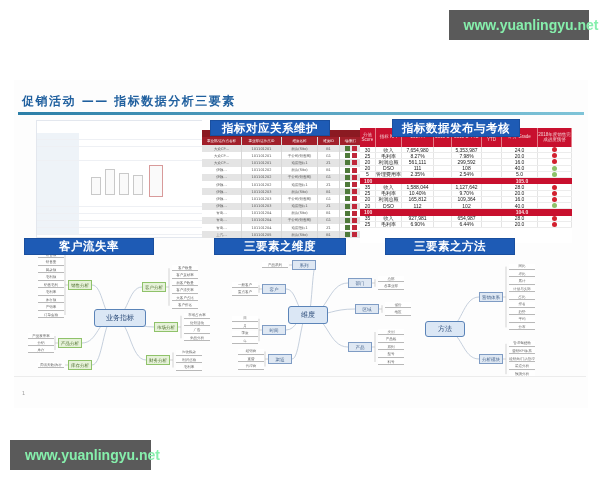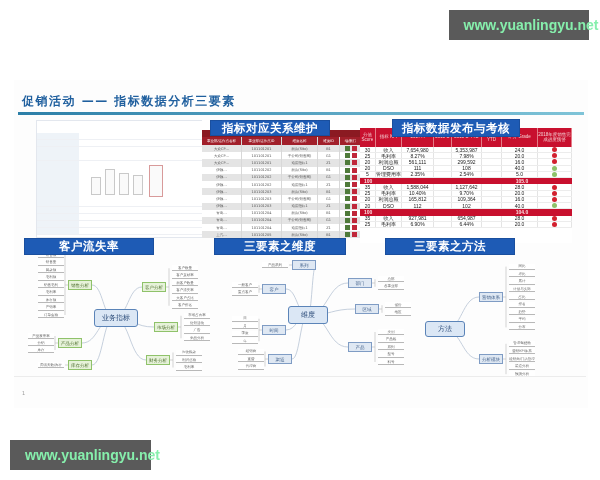--- a/index.html
+++ b/index.html
@@ -451,21 +451,21 @@
         <path d="M34 98 L31 98 M31 91 L31 105" stroke="#b8b8b8" fill="none" stroke-width="0.6"></path>
         <path d="M90 73 C 79 73, 79 120, 68 120" stroke="#b8c4d4" fill="none" stroke-width="0.8"></path>
         <path d="M44 120 L41 120 M41 120 L41 120" stroke="#b8b8b8" fill="none" stroke-width="0.6"></path>
         <path d="M90 73 C 104 73, 104 42, 118 42" stroke="#b8c4d4" fill="none" stroke-width="0.8"></path>
         <path d="M142 42 L145 42 M145 23.25 L145 60.75" stroke="#b8b8b8" fill="none" stroke-width="0.6"></path>
         <path d="M90 73 C 110 73, 110 82, 130 82" stroke="#b8c4d4" fill="none" stroke-width="0.8"></path>
         <path d="M154 82 L157 82 M157 70.75 L157 93.25" stroke="#b8b8b8" fill="none" stroke-width="0.6"></path>
         <path d="M90 73 C 106 73, 106 115, 122 115" stroke="#b8c4d4" fill="none" stroke-width="0.8"></path>
         <path d="M146 115 L149 115 M149 107.5 L149 122.5" stroke="#b8b8b8" fill="none" stroke-width="0.6"></path>
       </svg>
-      <div class="node center-blue" style="left:70px;top:64px;width:44px;height:18px">业务指标</div>
+      <div class="node center-blue" style="left:70px;top:64px;width:52px;height:18px">业务指标</div>
       <div class="node branch-green" style="left:44px;top:35px;width:24px;height:10px">销售分析</div>
       <div class="node leaf" style="left:14px;top:7px;width:26px;height:6px">销售额</div>
       <div class="node leaf" style="left:14px;top:14.5px;width:26px;height:6px">销售量</div>
       <div class="node leaf" style="left:14px;top:22px;width:26px;height:6px">回款额</div>
       <div class="node leaf" style="left:14px;top:29.5px;width:26px;height:6px">毛利额</div>
       <div class="node leaf" style="left:14px;top:37px;width:26px;height:6px">销售毛利</div>
       <div class="node leaf" style="left:14px;top:44.5px;width:26px;height:6px">毛利率</div>
       <div class="node leaf" style="left:14px;top:52px;width:26px;height:6px">库存额</div>
       <div class="node leaf" style="left:14px;top:59.5px;width:26px;height:6px">产销率</div>
       <div class="node leaf" style="left:14px;top:67px;width:26px;height:6px">订单金额</div>

